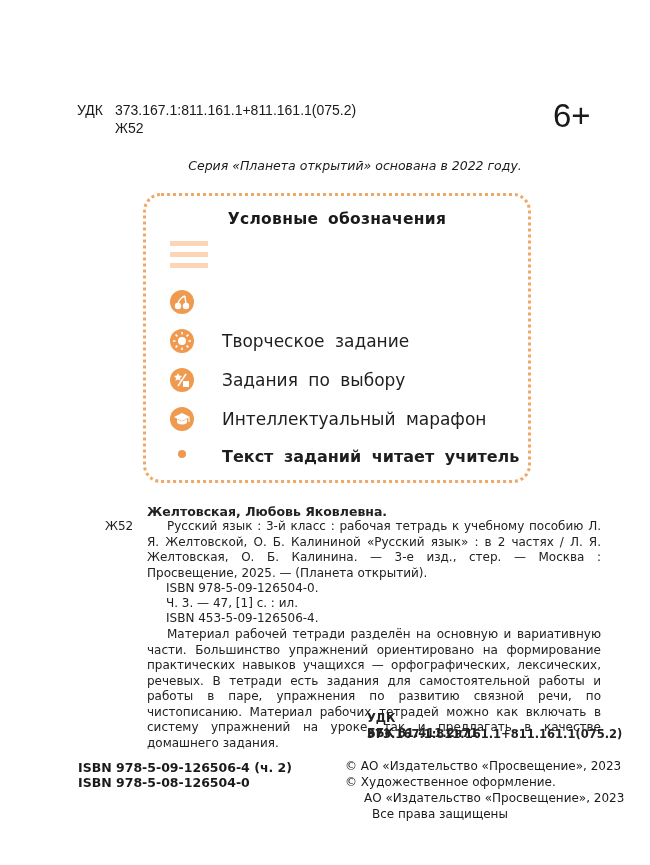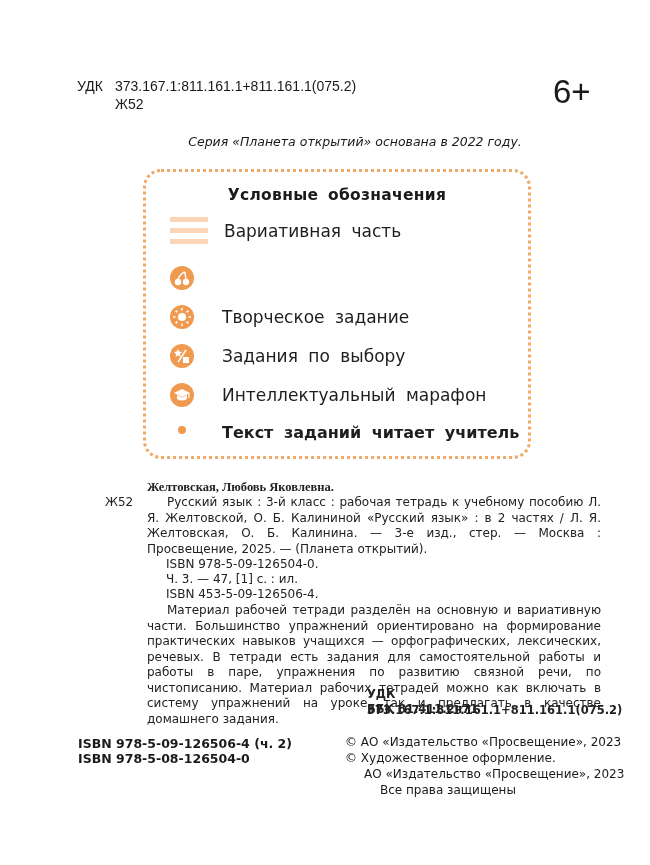--- a/index.html
+++ b/index.html
@@ -1,20 +1,20 @@
 <!DOCTYPE html>
 <html><head>
   <meta charset="utf-8">
   <style>
     html, body { margin: 0; padding: 0; }
     body {
       width: 650px; height: 865px; background: #ffffff; position: relative;
       font-family: "DejaVu Sans", sans-serif; color: #1a1a1a; overflow: hidden;
     }
-    .abs { position: absolute; }
+    .abs { position: absolute; margin-top: 24px; }
     .cls { font-family: "Liberation Sans", sans-serif; font-size: 14px; line-height: 18px; }
     .cls .row { display: flex; }
     .cls .lbl { width: 38px; }
     .age { font-family: "Liberation Sans", sans-serif; font-size: 33px; line-height: 36px; }
     .series { font-family: "DejaVu Sans", sans-serif; font-style: italic; font-size: 12.5px; }
     .legend-box {
       left: 143px; top: 169px; width: 388px; height: 290px;
       border: 3px dotted #f0a867; border-radius: 18px; box-sizing: border-box;
     }
     .legend-title { font-weight: bold; font-size: 15.5px; letter-spacing: 0.3px; word-spacing: 4px; }
@@ -50,21 +50,20 @@
 
 <div class="abs legend-box"></div>
 <div class="abs legend-title" style="left:143px; width:388px; text-align:center; top:186px;">Условные обозначения</div>
 
 <div class="abs legend-item" style="top:217px;">
   <div class="bars">
       <span></span>
       <span></span>
       <span></span>
     </div>
-  <span class="lt">Вариативная часть</span>
 </div>
 
 <div class="abs legend-item" style="top:266px;">
   <div class="ic">
     <svg width="24" height="24" viewBox="0 0 24 24">
         <circle cx="12" cy="12" r="12" fill="#ef9a4e"></circle>
         <circle cx="8" cy="16" r="3.2" fill="#fff"></circle>
         <circle cx="16" cy="16" r="3.2" fill="#fff"></circle>
         <path d="M8 13 Q11 7 15 6 M16 13 Q15 9 15 6" stroke="#fff" stroke-width="1.4" fill="none"></path>
       </svg>
@@ -115,29 +114,29 @@
   <span class="lt">Интеллектуальный марафон</span>
 </div>
 
 <div class="abs legend-item" style="top:418px;align-items:flex-end;">
   <div class="ic">
       <span class="dot"></span>
     </div>
   <span class="lt bold" style="font-size:16px;">Текст заданий читает учитель</span>
 </div>
 
-<div class="abs biblio bold" style="left:147px; top:480px; font-size:12.5px;font-family:Liberation Serif, serif;">Желтовская, Любовь Яковлевна.</div>
+<div class="abs biblio bold" style="left:147px; top:480px; font-size:12.5px;">Желтовская, Любовь Яковлевна.</div>
 <div class="abs biblio" style="left:105px; top:495px;">Ж52</div>
 <div class="abs biblio just" style="left:147px; top:495px; width:454px; text-indent:20px;">Русский язык : 3-й класс : рабочая тетрадь к учебному пособию Л. Я. Желтовской, О. Б. Калининой «Русский язык» : в 2 частях / Л. Я. Желтовская, О. Б. Калинина. — 3-е изд., стер. — Москва : Просвещение, 2025. — (Планета открытий).</div>
 <div class="abs biblio" style="left:166px; top:557px;">ISBN 978-5-09-126504-0.</div>
 <div class="abs biblio" style="left:166px; top:572px;">Ч. 3. — 47, [1] с. : ил.</div>
 <div class="abs biblio" style="left:166px; top:587px;">ISBN 453-5-09-126506-4.</div>
 <div class="abs biblio just" style="left:147px; top:603px; width:454px; text-indent:20px;">Материал рабочей тетради разделён на основную и вариативную части. Большинство упражнений ориентировано на формирование практических навыков учащихся — орфографических, лексических, речевых. В тетради есть задания для самостоятельной работы и работы в паре, упражнения по развитию связной речи, по чистописанию. Материал рабочих тетрадей можно как включать в систему упражнений на уроке, так и предлагать в качестве домашнего задания.</div>
 <div class="abs biblio bold" style="left:367px; top:687px; font-size:11.5px;">УДК 373.167.1:811.161.1+811.161.1(075.2)</div>
 <div class="abs biblio bold" style="left:367px; top:702px; font-size:11.5px;">ББК 81.411.2я71</div>
 
 <div class="abs isbn-bold" style="left:78px; top:736px;">ISBN 978-5-09-126506-4 (ч. 2)</div>
 <div class="abs isbn-bold" style="left:78px; top:751px;">ISBN 978-5-08-126504-0</div>
 
 <div class="abs copyright" style="left:345px; top:735px;text-align:right;">© АО «Издательство «Просвещение», 2023</div>
 <div class="abs copyright" style="left:345px; top:751px;">© Художественное оформление.</div>
 <div class="abs copyright" style="left:364px; top:767px;">АО «Издательство «Просвещение», 2023</div>
-<div class="abs copyright" style="left:380px; top:783px;">Все права защищены</div>
+<div class="abs copyright" style="left:372px; top:783px;">Все права защищены</div>
 
 </body></html>

